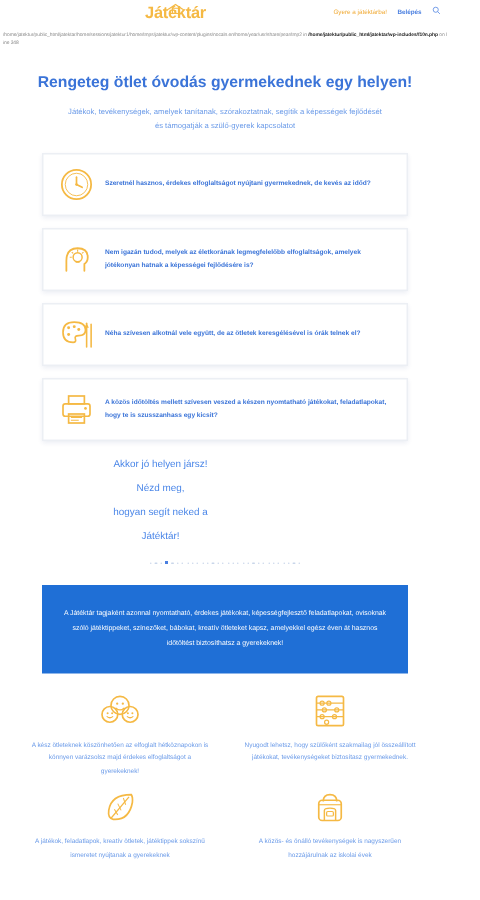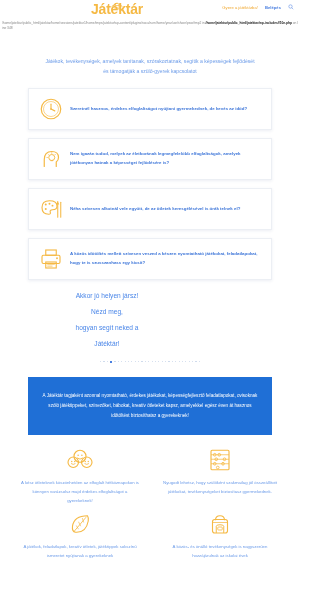--- a/index.html
+++ b/index.html
@@ -22,21 +22,21 @@
     background:#fff;
     position:relative;
   }
   .logo{
     position:absolute;
     left:95px; top:2px;
     width:44px; height:14px;
     display:flex; align-items:center; justify-content:center;
   }
   .logo-text{
-    font-size:14px;
+    font-size:11px;
     font-weight:bold;
     color:#f5b944;
     letter-spacing:-.2px;
     line-height:1;
     position:relative;
     z-index:2;
   }
   .logo-roof{
     position:absolute;
     left:50%; top:0px;
@@ -197,20 +197,21 @@
   </nav>
 </header>
 
 <div class="php-warning">
   <span class="dim">/home/jatektur/public_html/jatektar/home/sessions/jatektur1/home/tmps/jatektur/wp-content/plugins/nocaln.en/home/year/usr/share/pear/tmp2 in</span>
   <span class="path">/home/jatektur/public_html/jatektar/wp-includes/f10n.php</span>
   <span class="dim">on line 348</span>
 </div>
 
 <section class="hero">
+  <h1>Rengeteg ötlet óvodás gyermekednek egy helyen!</h1>
   <p>Játékok, tevékenységek, amelyek tanítanak, szórakoztatnak, segítik a képességek fejlődését és támogatják a szülő-gyerek kapcsolatot</p>
 </section>
 
 <section class="cards">
 
   <div class="card">
     <div class="card-icon">
       <svg viewBox="0 0 32 32" width="24" height="24">
         <circle cx="16" cy="16" r="13" fill="none" stroke="#f5b944" stroke-width="1.6"></circle>
         <circle cx="16" cy="16" r="10" fill="none" stroke="#f5b944" stroke-width="0.8"></circle>

